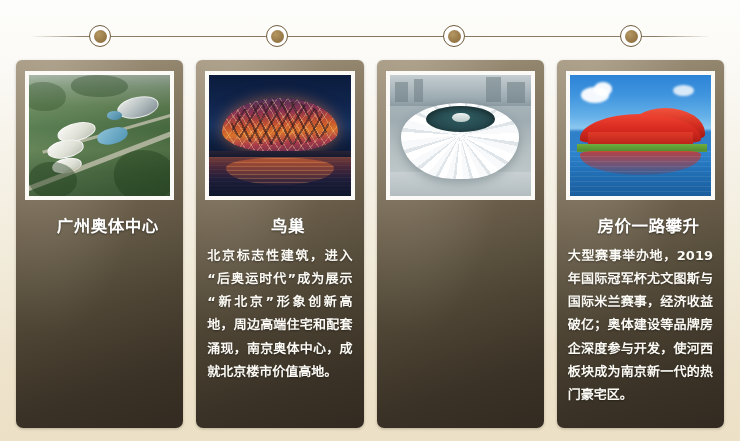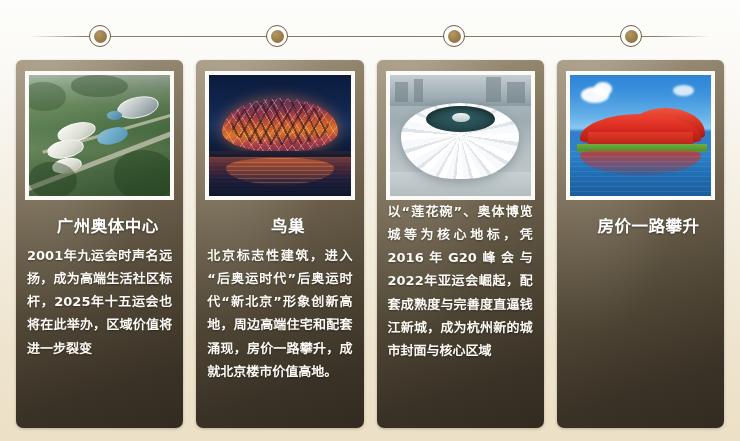--- a/index.html
+++ b/index.html
@@ -376,64 +376,63 @@
           <div class="lake"></div>
           <div class="oval o1"></div>
           <div class="oval o2"></div>
           <div class="oval o3"></div>
           <div class="road r1"></div>
           <div class="treeclump t1"></div>
           <div class="treeclump t2"></div>
         </div>
       </div>
       <div class="title">广州奥体中心</div>
-      <div class="body-text">2001年九运会时声名远扬，成为高端生活社区标杆，2025年十五运会也将在此举办，区域价值将进一步裂变</div>
     </div>
 
     <div class="card">
       <div class="photo-frame">
         <div class="photo ph-bn">
           <div class="nest"></div>
           <div class="ground"></div>
           <div class="water"></div>
           <div class="refl"></div>
         </div>
       </div>
       <div class="title">鸟巢</div>
-      <div class="body-text">北京标志性建筑，进入“后奥运时代”后奥运时代“新北京”形象创新高地，周边高端住宅和配套涌现，房价一路攀升，成就北京楼市价值高地。</div>
+      <div class="body-text">北京标志性建筑，进入“后奥运时代”成为展示“新北京”形象创新高地，周边高端住宅和配套涌现，南京奥体中心，成就北京楼市价值高地。</div>
     </div>
 
     <div class="card">
       <div class="photo-frame">
         <div class="photo ph-hz">
           <div class="city"></div>
           <div class="blk b1"></div>
           <div class="blk b2"></div>
           <div class="blk b3"></div>
           <div class="blk b4"></div>
           <div class="plaza"></div>
           <div class="bowl"></div>
           <div class="pitch"></div>
         </div>
       </div>
-      <div class="body-text">以“莲花碗”、奥体博览城等为核心地标，凭2016年G20峰会与2022年亚运会崛起，配套成熟度与完善度直逼钱江新城，成为杭州新的城市封面与核心区域</div>
     </div>
 
     <div class="card">
       <div class="photo-frame">
         <div class="photo ph-nj">
           <div class="cloud c1"></div>
           <div class="cloud c2"></div>
           <div class="cloud c3"></div>
           <div class="lake"></div>
           <div class="arch2"></div>
           <div class="arch"></div>
           <div class="body"></div>
           <div class="lawn"></div>
           <div class="mirror"></div>
           <div class="mirror2"></div>
         </div>
       </div>
       <div class="title">房价一路攀升</div>
+      <div class="body-text">大型赛事举办地，2019年国际冠军杯尤文图斯与国际米兰赛事，经济收益破亿；奥体建设等品牌房企深度参与开发，使河西板块成为南京新一代的热门豪宅区。</div>
     </div>
 
   </div>
 </div>
 
 </body></html>

